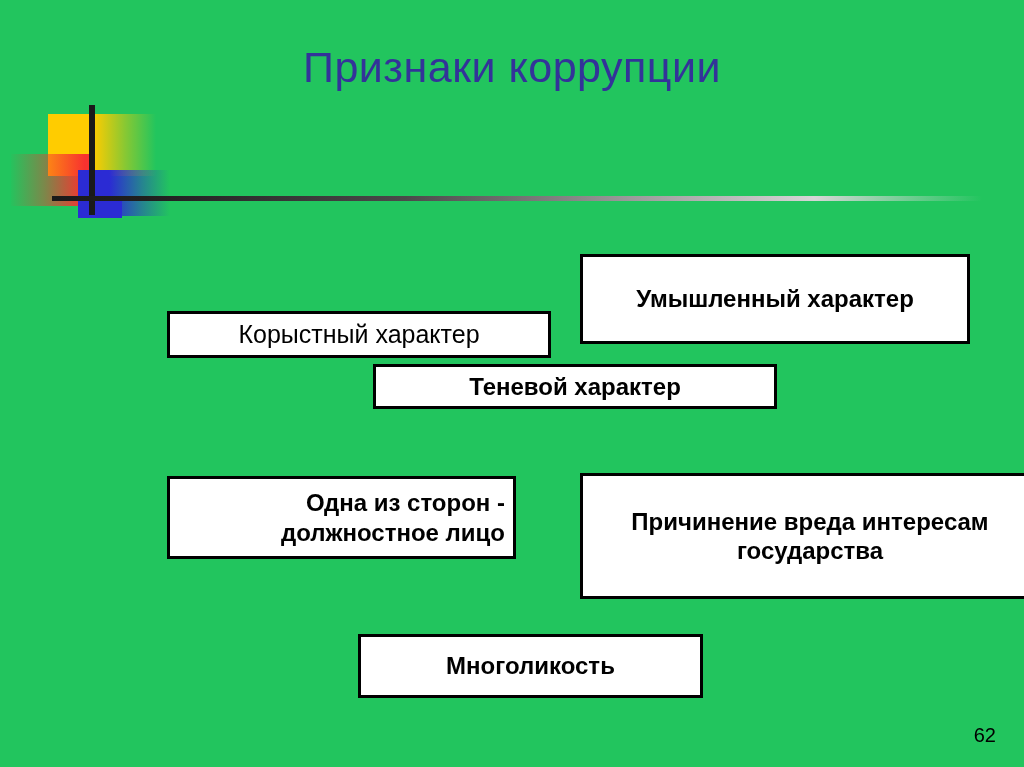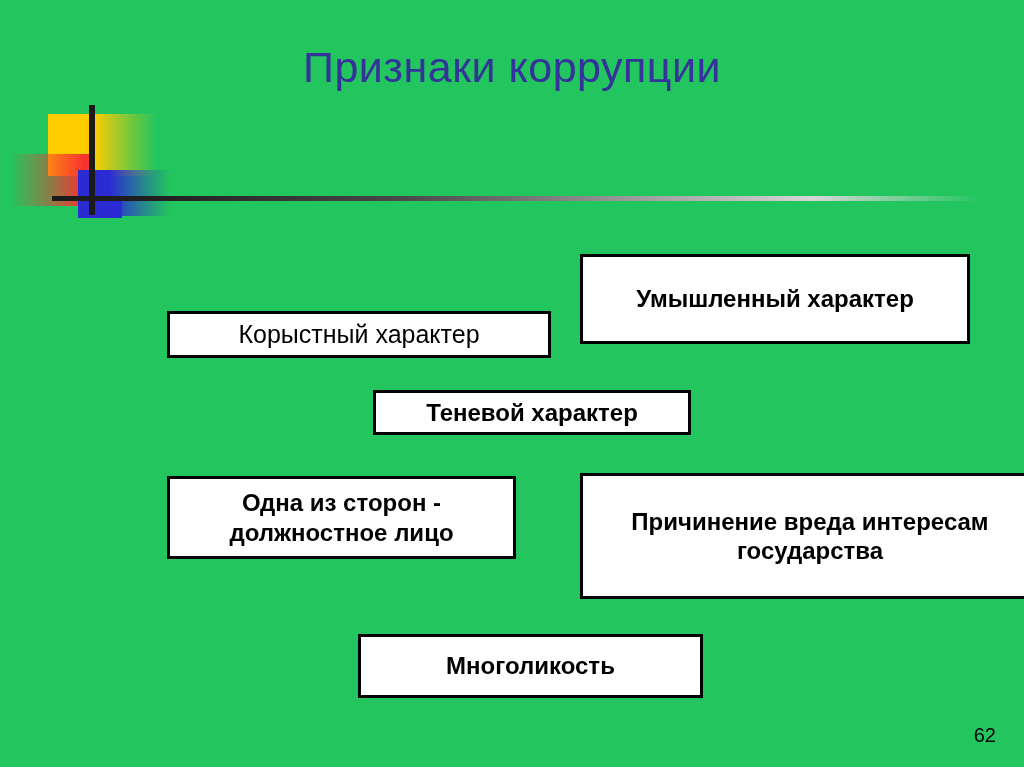--- a/index.html
+++ b/index.html
@@ -93,22 +93,22 @@
     font-size: 24px;
     font-weight: 700;
     line-height: 1.22;
     padding: 2px 8px;
   }
 
   .box.regular { font-weight: 400; font-size: 25px; }
 
   #box-korystny    { left: 167px; top: 265px; width: 384px; height: 47px; margin-top: 46px; }
   #box-umyshlenny  { left: 580px; top: 254px; width: 390px; height: 90px; }
-  #box-tenevoy     { left: 373px; top: 390px; width: 318px; height: 45px; }
-  #box-odna-iz-storon { left: 167px; top: 476px; width: 349px; height: 83px; }
+  #box-tenevoy     { left: 373px; top: 364px; width: 404px; height: 45px; }
+  #box-odna-iz-storon { left: 167px; top: 476px; width: 349px; height: 83px; text-align: right; }
   #box-prichinenie { left: 580px; top: 473px; width: 460px; height: 126px; }
   #box-mnogolikost { left: 358px; top: 634px; width: 345px; height: 64px; }
 
   
   .page-number {
     position: absolute;
     right: 28px;
     bottom: 20px;
     font-size: 20px;
     font-weight: 400;

